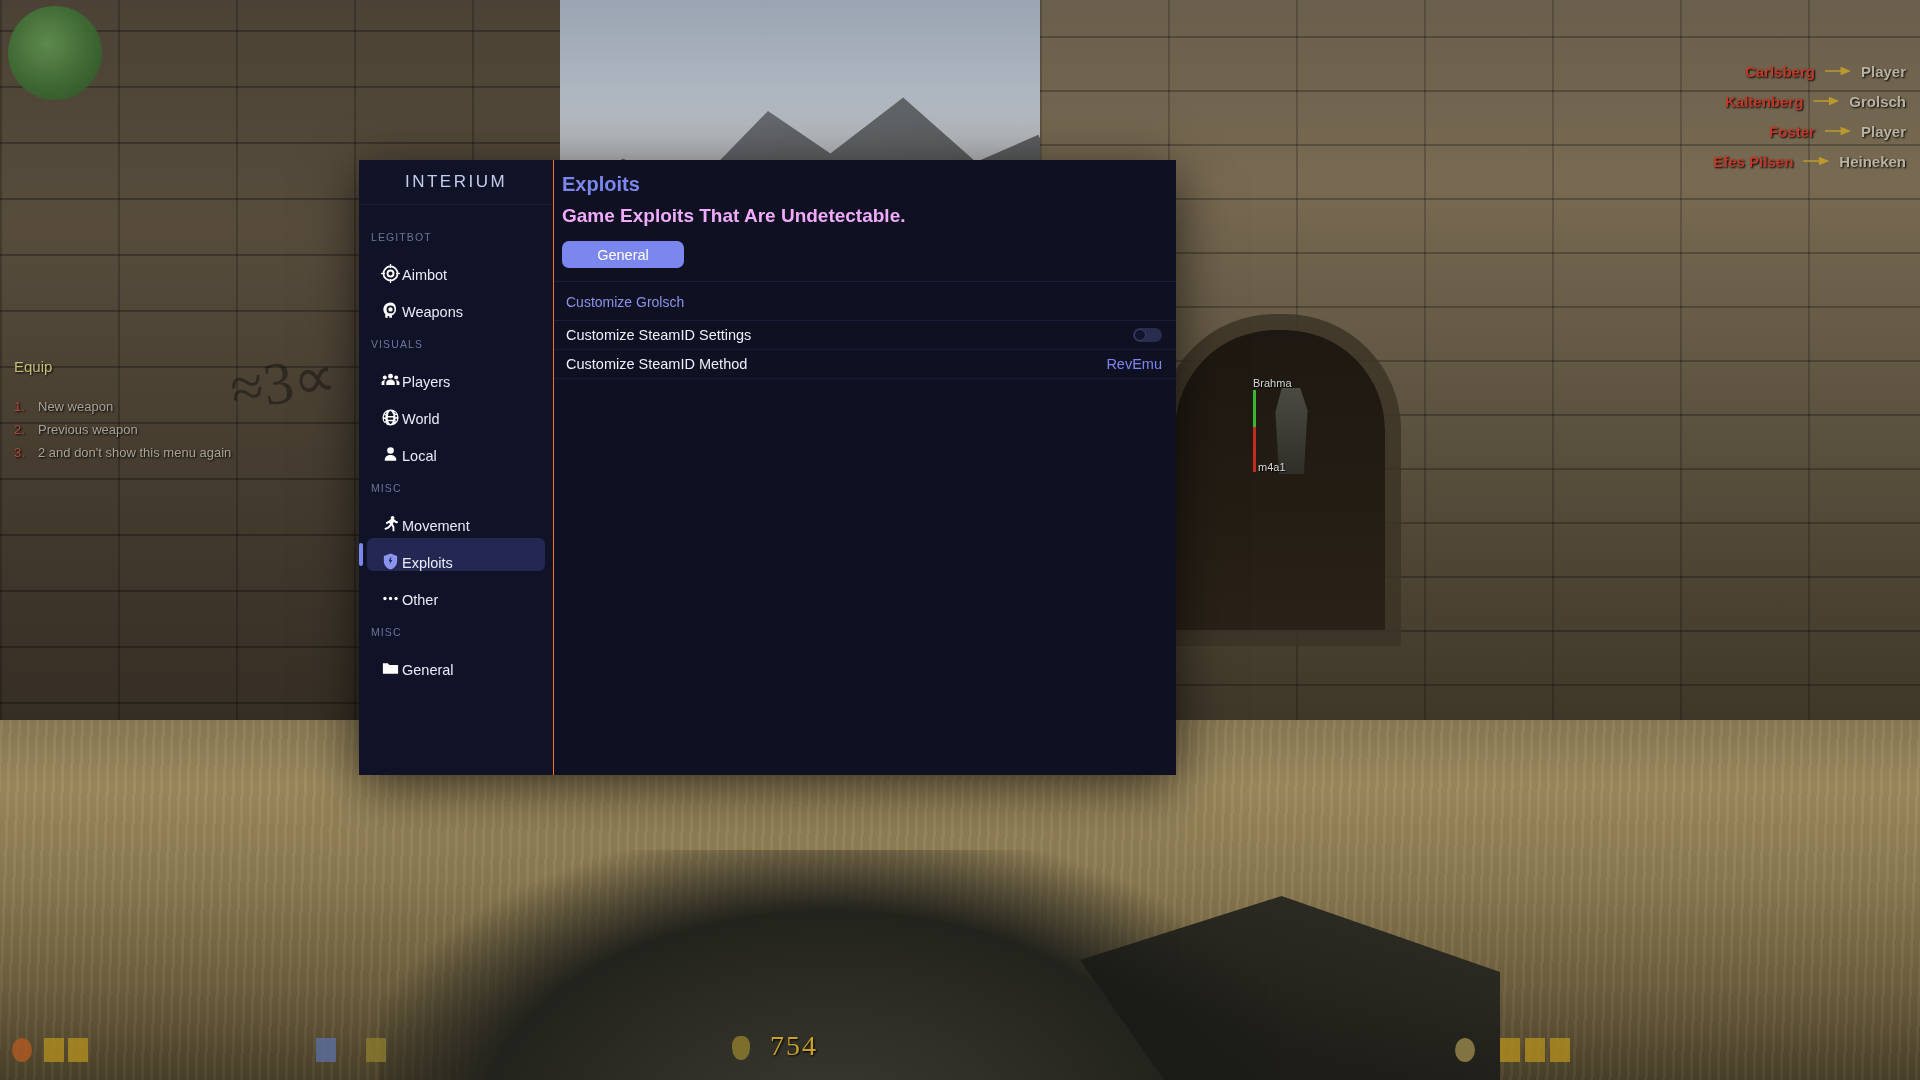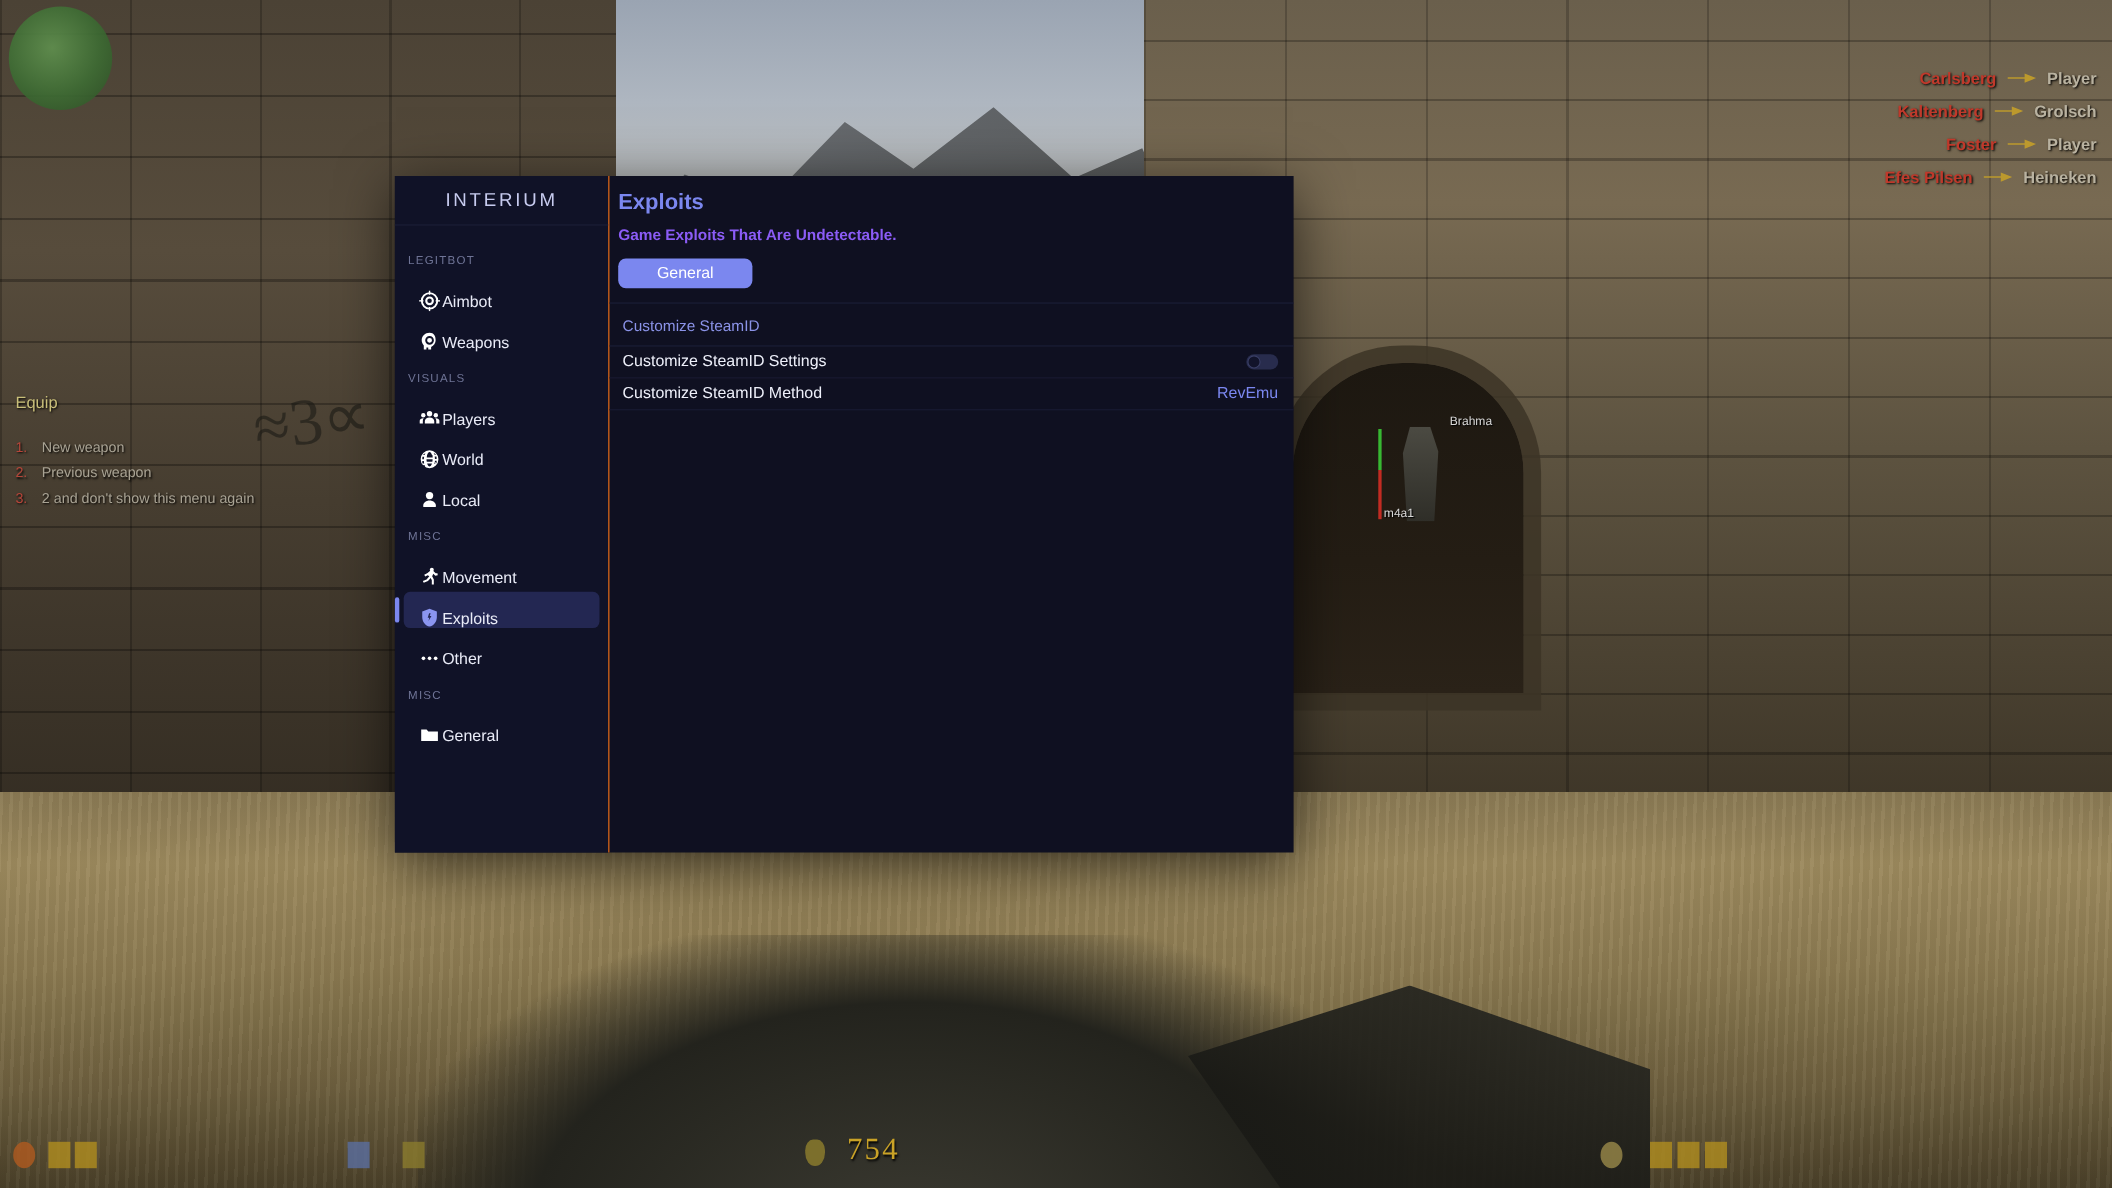--- a/index.html
+++ b/index.html
@@ -85,21 +85,21 @@
   .enemy {
     position:absolute; left:1268px; top:388px; width:46px; height:86px;
     background:linear-gradient(180deg,#4b4a42 0%,#2f2e28 100%);
     clip-path:polygon(30% 0,70% 0,86% 26%,78% 100%,24% 100%,16% 28%);
   }
   .enemy-bar {
     position:absolute; left:1253px; top:390px; width:3px; height:82px;
     background:linear-gradient(180deg,#37b832 0%,#37b832 45%,#c22b22 45%,#c22b22 100%);
   }
   .enemy-name {
-    position:absolute; left:1318px; top:377px; color:#d7d7d7;
+    position:absolute; left:1253px; top:377px; color:#d7d7d7;
     font-size:11px; text-shadow:1px 1px 1px #000;
   }
   .enemy-weap {
     position:absolute; left:1258px; top:461px; color:#d7d7d7;
     font-size:11px; text-shadow:1px 1px 1px #000;
   }
 
   
   #killfeed { position:absolute; right:14px; top:56px; width:380px; }
   .kf-row {
@@ -166,21 +166,21 @@
     content:""; position:absolute; left:-8px; top:5px;
     width:4px; height:23px; border-radius:3px; background:#7b87ef;
   }
   .nav-item.active .ico svg { fill:#8b95f0; }
   .nav-item .ico svg { fill:#ffffff; }
 
   
   #content { flex:1; display:flex; flex-direction:column; }
   #content-head { padding:13px 0 0 8px; border-bottom:1px solid #1c1e38; }
   #page-title { color:#7b87ef; font-size:20px; font-weight:bold; margin-left:0; }
-  #page-sub { color:#8b5cf6; font-size:14px; font-weight:bold; margin-top:9px; }
+  #page-sub { color:#f0abfc; font-size:19px; font-weight:bold; margin-top:9px; }
   #tabs { margin-top:14px; padding-bottom:13px; }
   .tab {
     display:inline-flex; align-items:center; justify-content:center;
     min-width:122px; height:27px; padding:0 16px;
     border-radius:7px; font-size:14.5px; cursor:pointer;
     background:transparent; color:#aeb3d6;
   }
   .tab.active { background:#7b87ef; color:#ffffff; }
 
   #panels { display:flex; flex:1; }
@@ -414,21 +414,21 @@
       <div id="page-title">Exploits</div>
       <div id="page-sub">Game Exploits That Are Undetectable.</div>
       <div id="tabs">
         <span class="tab active">General</span>
       </div>
     </div>
 
     <div id="panels">
 
       <div class="panel">
-        <div class="panel-title">Customize SteamID</div>
+        <div class="panel-title">Customize Grolsch</div>
 
         <div class="row">
           <span class="row-label">Customize SteamID Settings</span>
           <span class="row-ctrl">
             <span class="toggle">
               <span class="knob"></span>
             </span>
           </span>
         </div>
 

